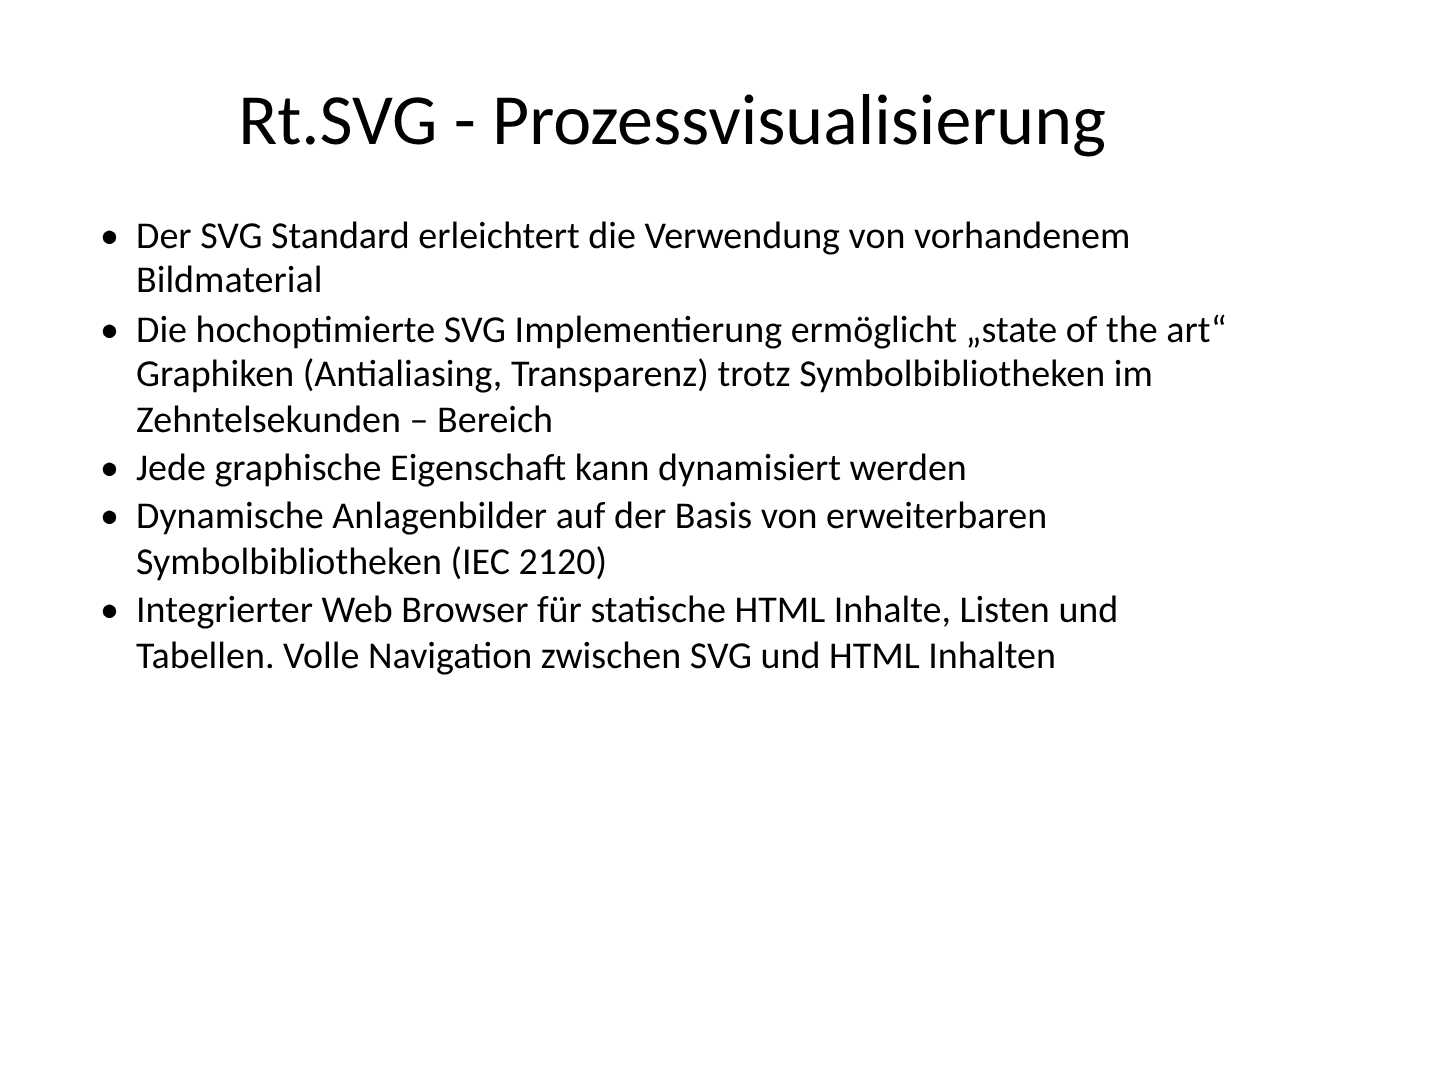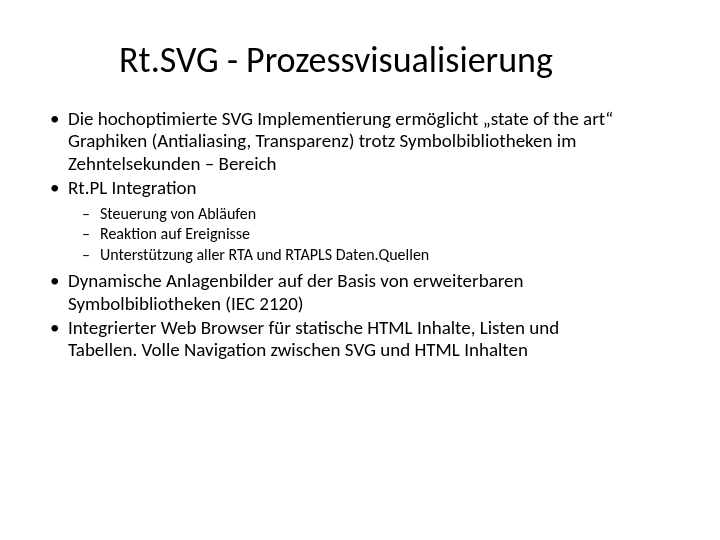--- a/index.html
+++ b/index.html
@@ -61,25 +61,19 @@
     top: 0;
     font-size: 16px;
   }
 </style>
 </head>
 <body>
 
 <div class="slide">
   <div class="title">Rt.SVG - Prozessvisualisierung</div>
   <ul class="level1">
+    <li><span>Der SVG Standard erleichtert die Verwendung von vorhandenem Bildmaterial</span></li>
     <li><span>Die hochoptimierte SVG Implementierung ermöglicht „state of the art“ Graphiken (Antialiasing, Transparenz) trotz Symbolbibliotheken im Zehntelsekunden – Bereich</span></li>
-    <li>
-      <span>Rt.PL Integration</span>
-      <ul class="level2">
-        <li><span>Steuerung von Abläufen</span></li>
-        <li><span>Reaktion auf Ereignisse</span></li>
-        <li><span>Unterstützung aller RTA und RTAPLS Daten.Quellen</span></li>
-      </ul>
-    </li>
+    <li><span>Jede graphische Eigenschaft kann dynamisiert werden</span></li>
     <li><span>Dynamische Anlagenbilder auf der Basis von erweiterbaren Symbolbibliotheken (IEC 2120)</span></li>
     <li><span>Integrierter Web Browser für statische HTML Inhalte, Listen und Tabellen. Volle Navigation zwischen SVG und HTML Inhalten</span></li>
   </ul>
 </div>
 
 </body></html>

